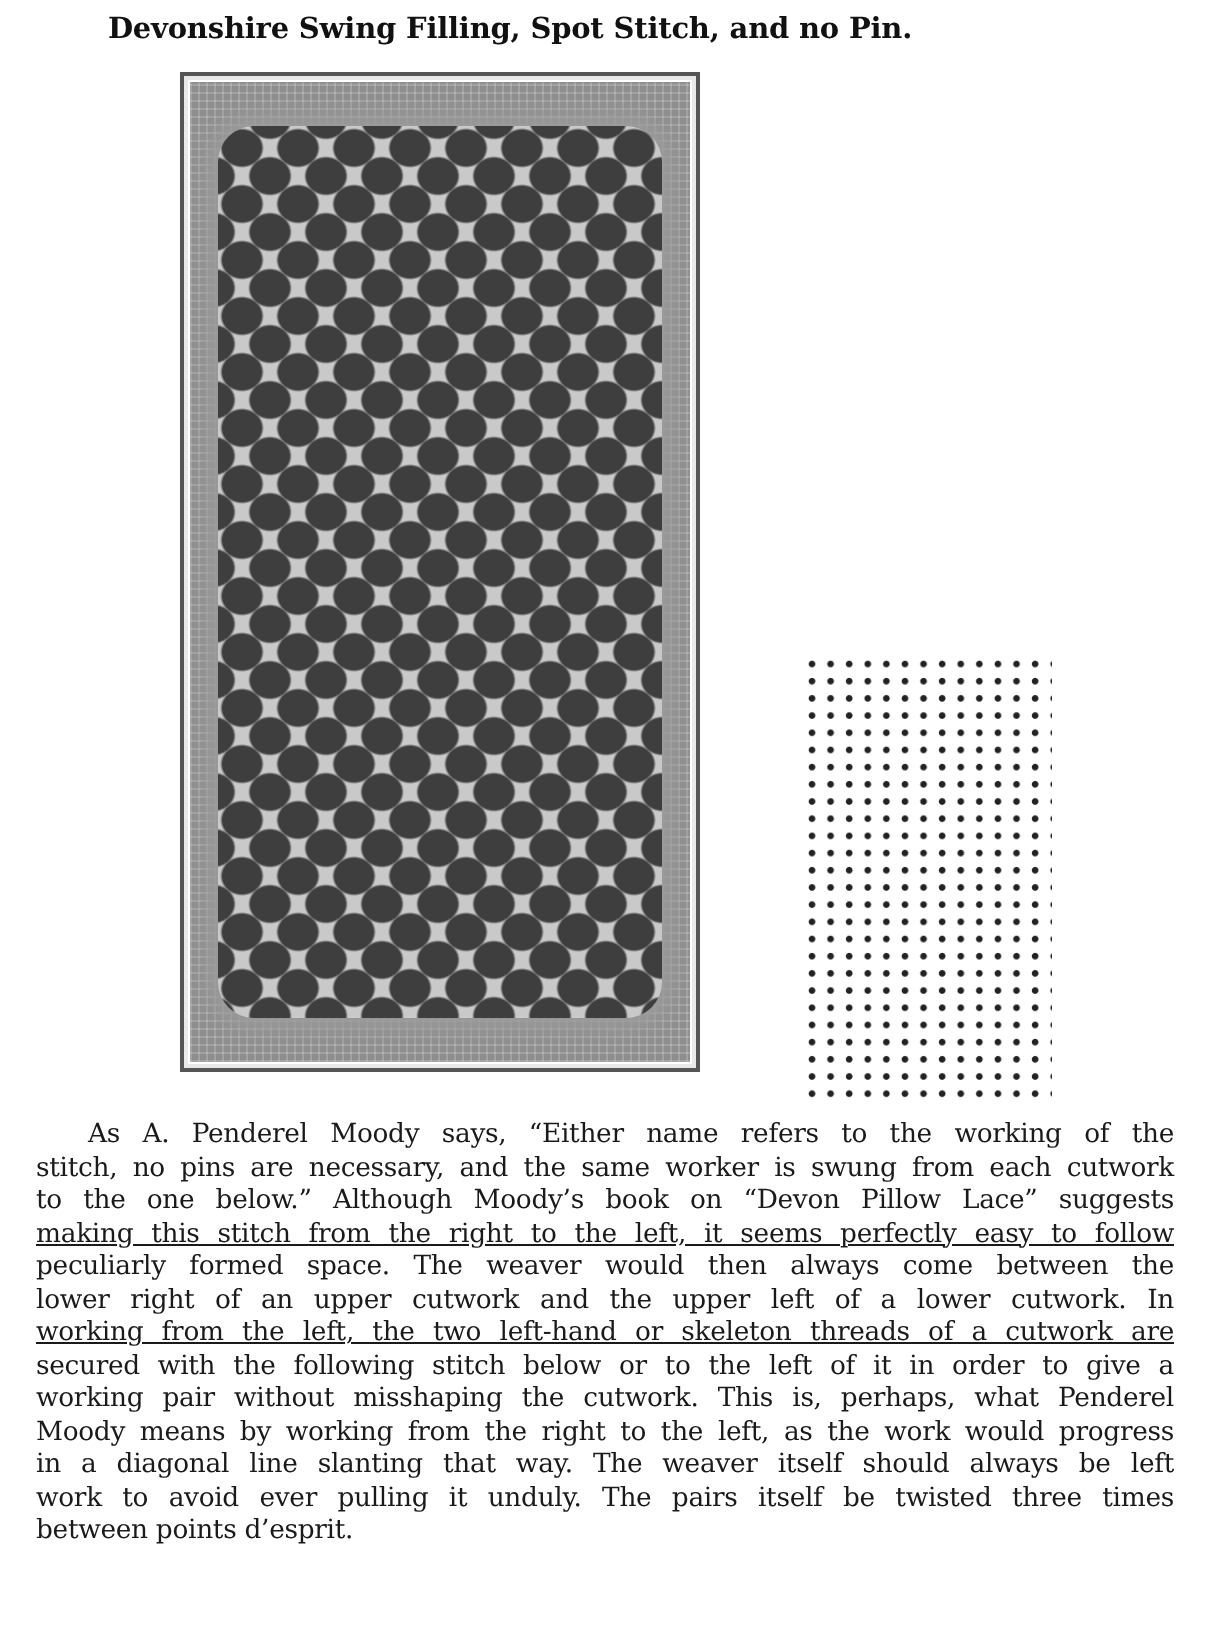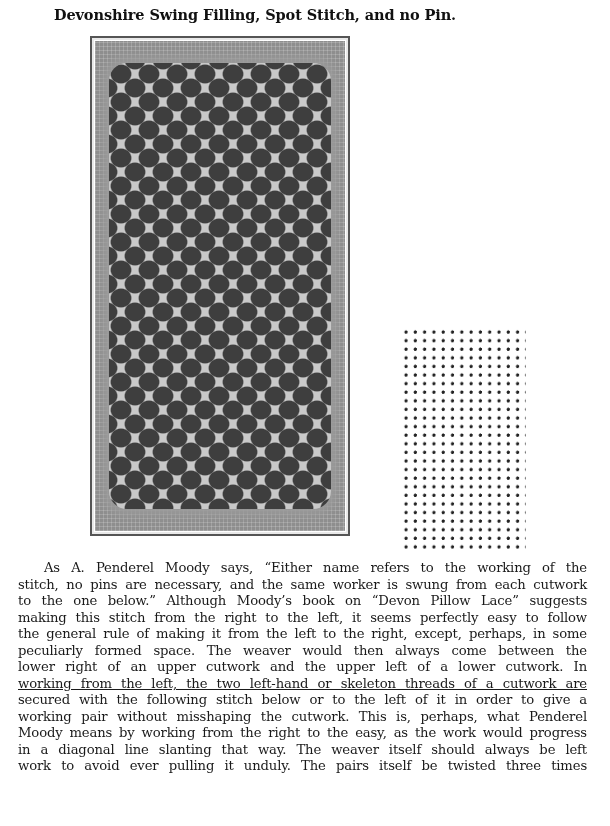--- a/index.html
+++ b/index.html
@@ -59,23 +59,23 @@
     <div class="lace"></div>
   </div>
 </div>
 
 <div class="dot-grid"></div>
 
 <div class="body-text">
   <span class="line first" style="padding-left:0;margin-left:0;">As A. Penderel Moody says, “Either name refers to the working of the</span>
   <span class="line" style="margin-left:-26px;">stitch, no pins are necessary, and the same worker is swung from each cutwork</span>
   <span class="line" style="margin-left:-26px;">to the one below.”  Although Moody’s book on “Devon Pillow Lace” suggests</span>
-  <span class="line" style="margin-left:-26px;">making this stitch from the right to the left, it seems perfectly easy to follow</span>
-  <span class="line" style="margin-left:-26px;">the general rule of making it from the left to the right, except, perhaps, in some</span>
+  <span class="line" style="margin-left:-26px;text-decoration:underline;">making this stitch from the right to the left, it seems perfectly easy to follow</span>
   <span class="line" style="margin-left:-26px;">peculiarly formed space.  The weaver would then always come between the</span>
   <span class="line" style="margin-left:-26px;">lower right of an upper cutwork and the upper left of a lower cutwork.  In</span>
   <span class="line" style="margin-left:-26px;text-decoration:underline;">working from the left, the two left-hand or skeleton threads of a cutwork are</span>
   <span class="line" style="margin-left:-26px;">secured with the following stitch below or to the left of it in order to give a</span>
   <span class="line" style="margin-left:-26px;">working pair without misshaping the cutwork.  This is, perhaps, what Penderel</span>
-  <span class="line" style="margin-left:-26px;">Moody means by working from the right to the easy, as the work would progress</span>
+  <span class="line" style="margin-left:-26px;">Moody means by working from the right to the left, as the work would progress</span>
   <span class="line" style="margin-left:-26px;">in a diagonal line slanting that way.  The weaver itself should always be left</span>
   <span class="line" style="margin-left:-26px;">work to avoid ever pulling it unduly.  The pairs itself be twisted three times</span>
+  <span class="line last" style="margin-left:-26px;">between points d’esprit.</span>
 </div>
 
 </body></html>

